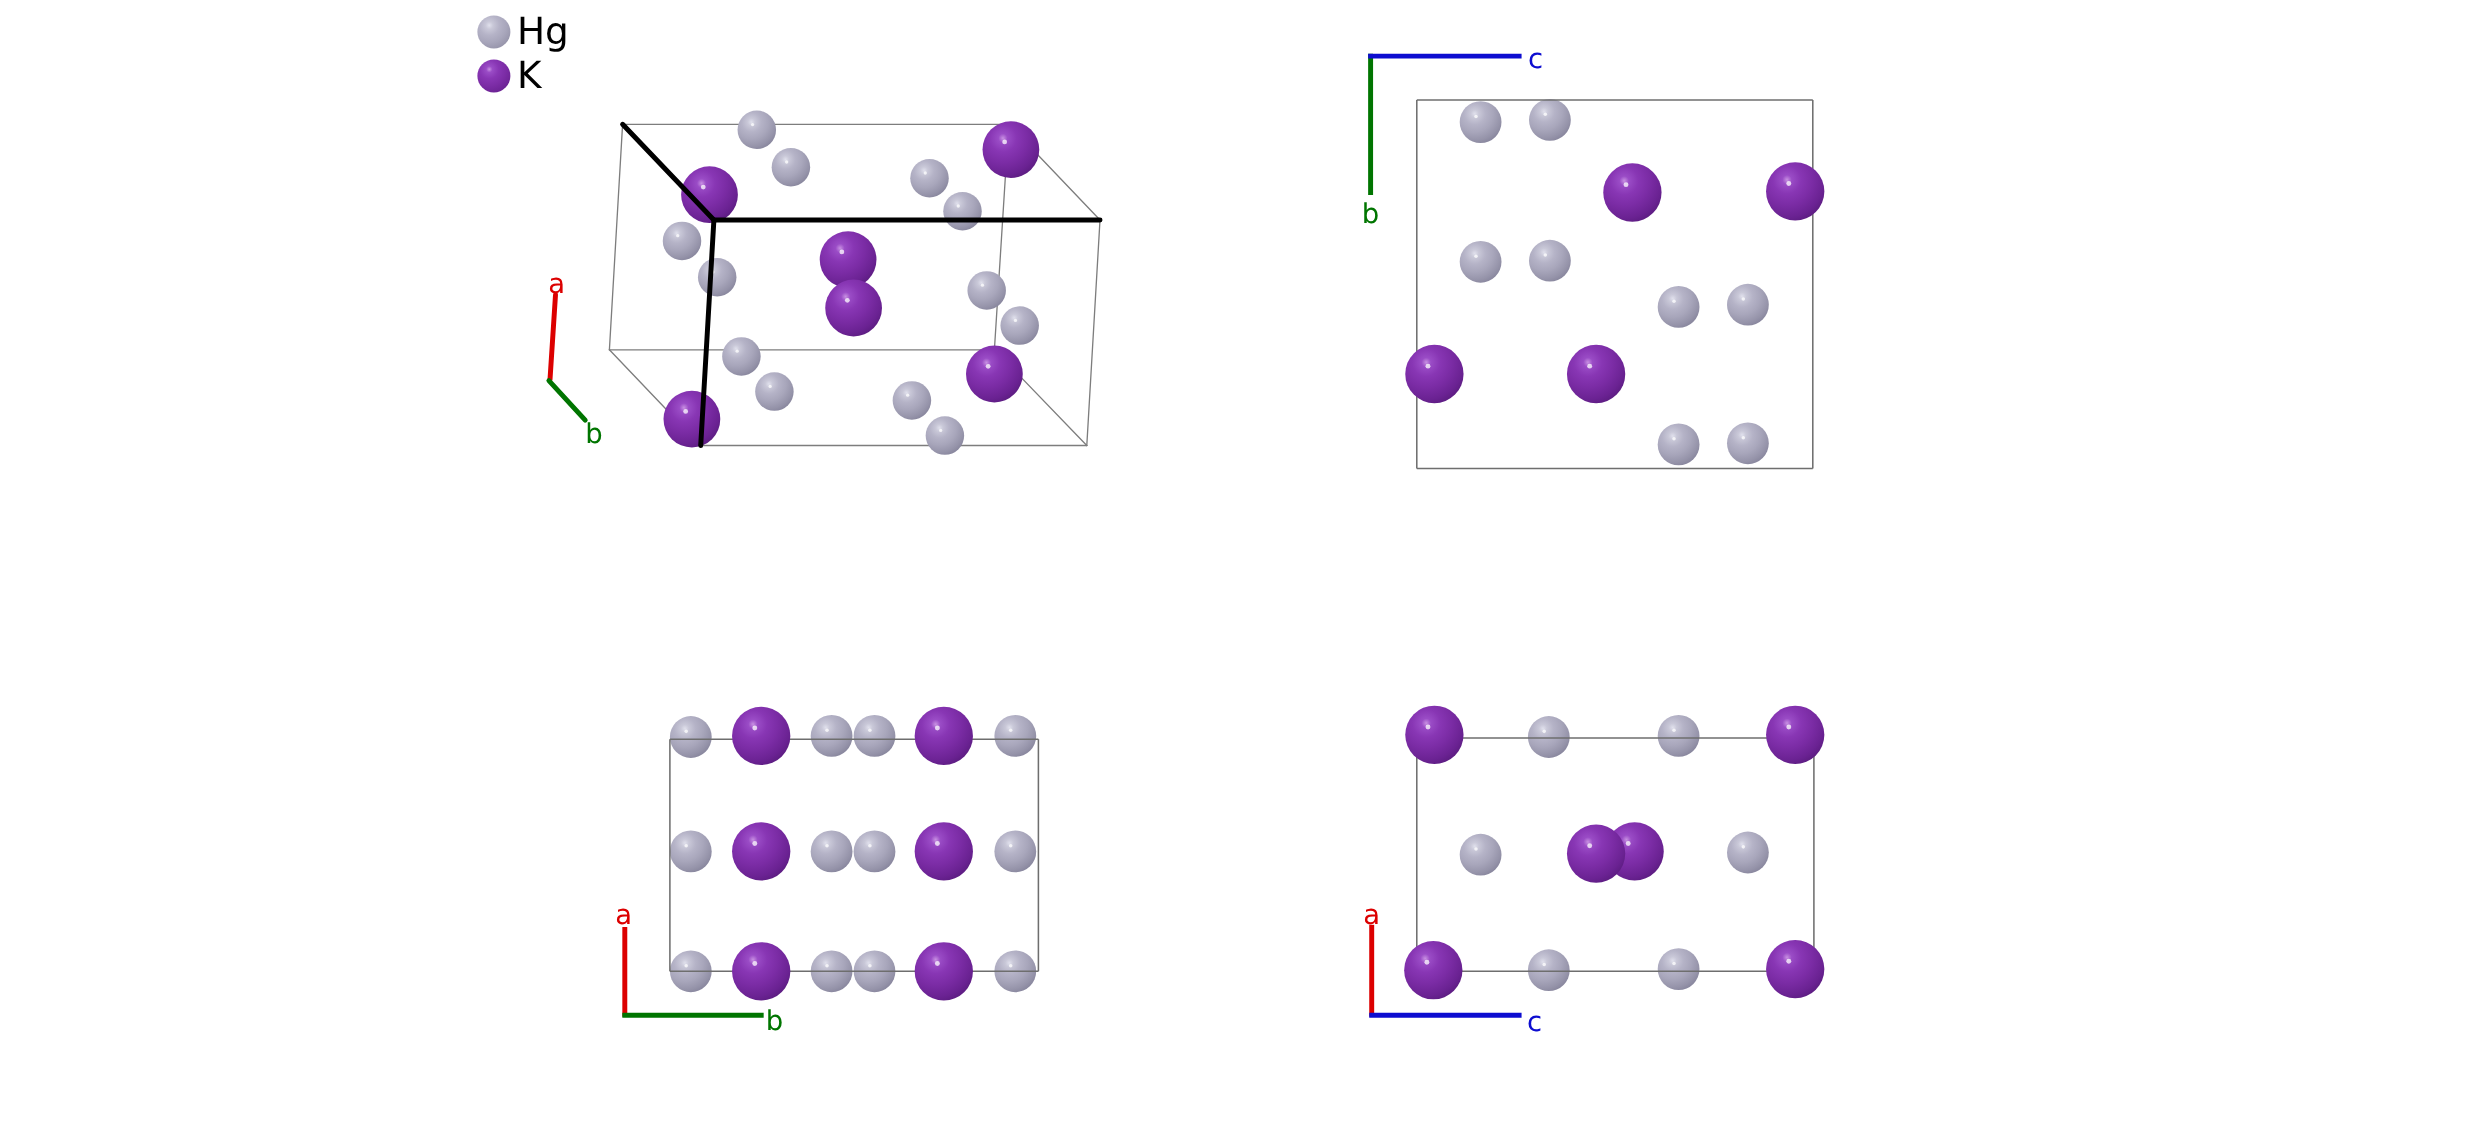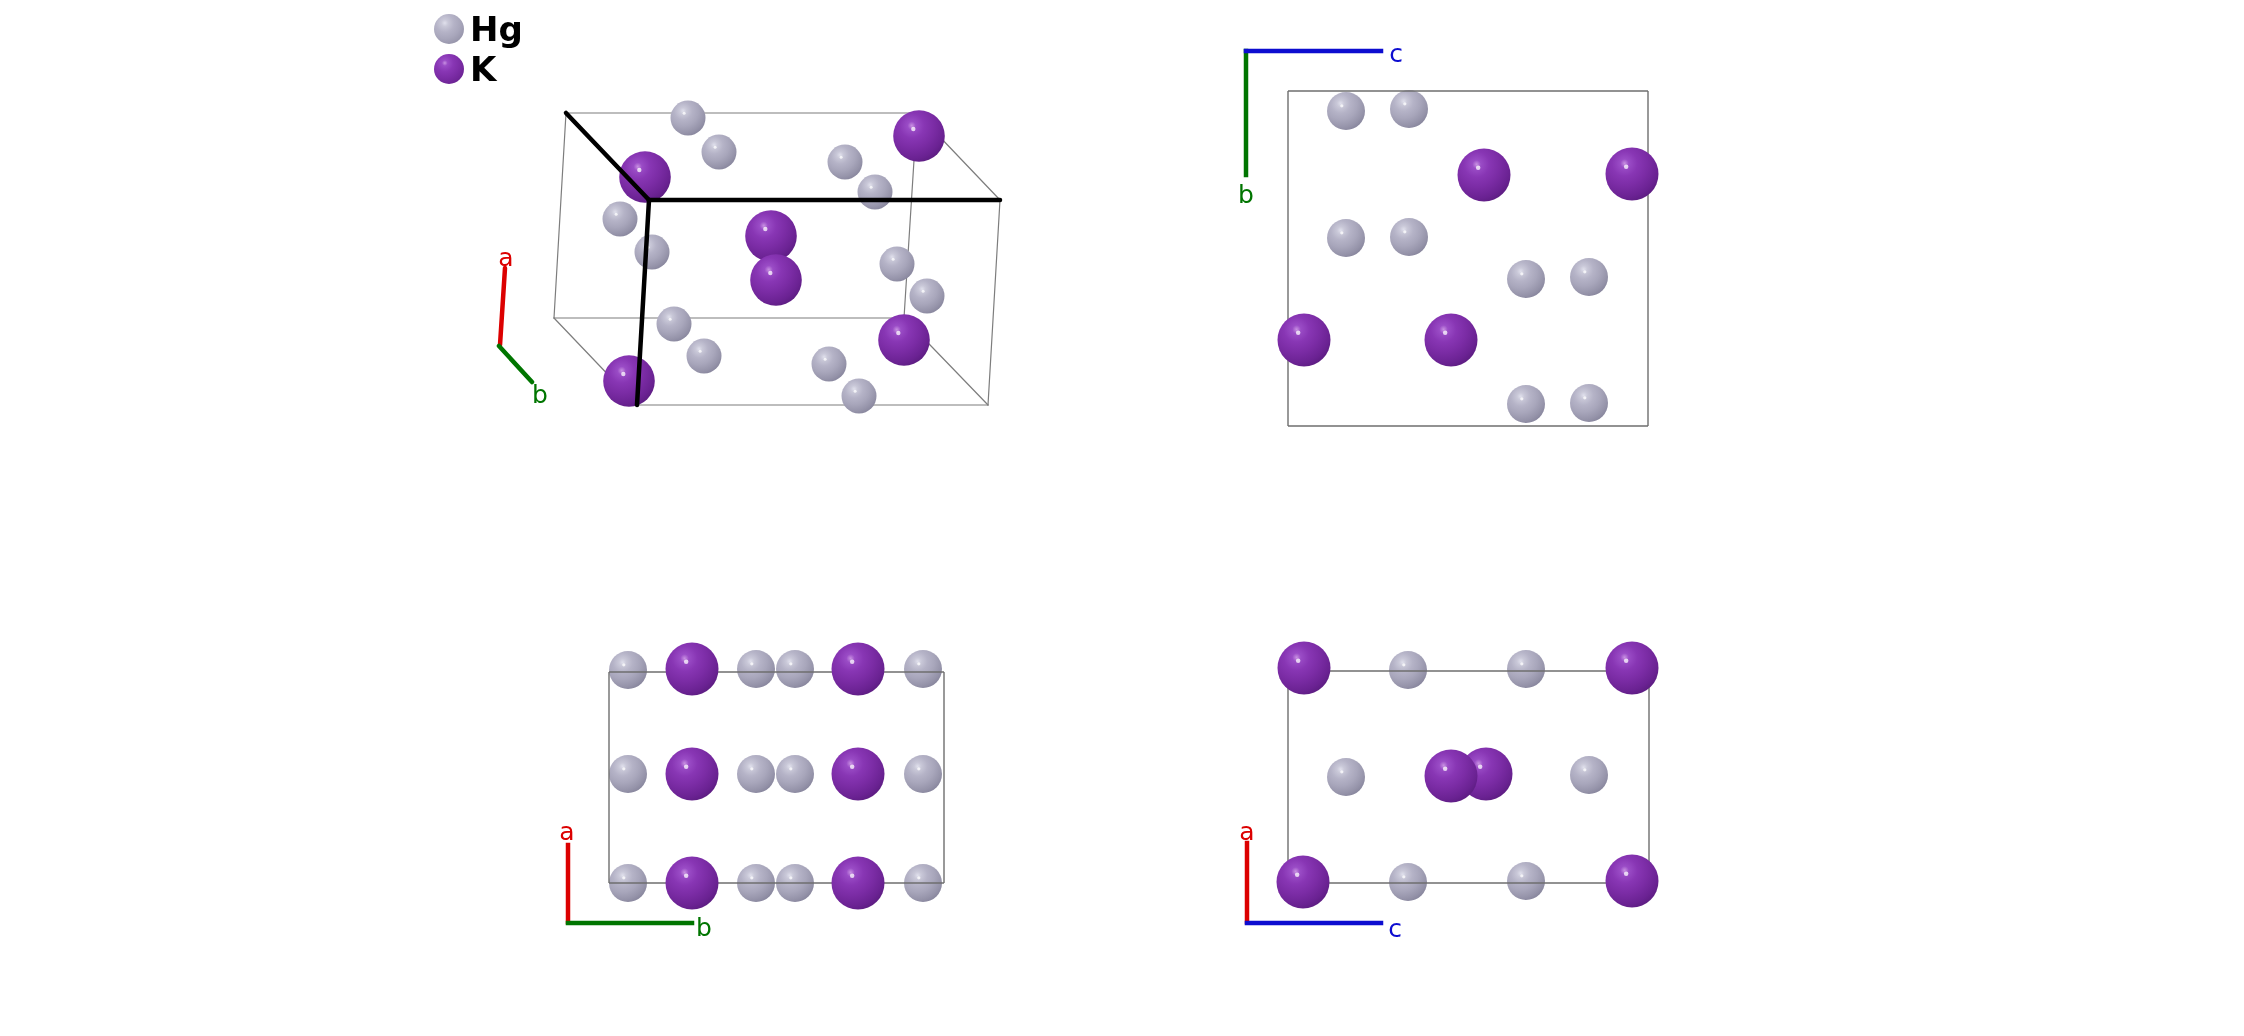--- a/index.html
+++ b/index.html
@@ -5,21 +5,21 @@
   html,body{margin:0;padding:0;background:#ffffff;}
   .stage{position:relative;width:2244px;height:1036px;background:#fff;overflow:hidden;font-family:"DejaVu Sans",sans-serif;}
   svg{position:absolute;left:0;top:0;}
   .legend{position:absolute;left:434px;top:0;}
   .legend-row{position:absolute;display:flex;align-items:center;height:30px;gap:6px;left:0;}
   .legend-row.row-hg{top:14px;}
   .legend-row.row-k{top:54px;}
   .sphere{display:inline-block;width:30px;height:30px;border-radius:50%;flex:0 0 auto;}
   .sphere-hg{background:radial-gradient(circle at 36% 30%, #e0e0ec 0%, #c9c8d8 12%, #b5b3c7 32%, #a8a6bb 55%, #9593a9 80%, #817f97 100%);}
   .sphere-k{background:radial-gradient(circle at 36% 30%, #c890e2 0%, #9a4cc6 10%, #8836b4 30%, #7b2ca5 54%, #6a2292 80%, #561a7a 100%);}
-  .legend-label{font-size:34px;font-weight:bold;color:#000;line-height:30px;text-align:right;}
+  .legend-label{font-size:34px;font-weight:normal;color:#000;line-height:30px;text-align:right;}
 </style>
 </head>
 <body>
 
 <div class="stage">
   <svg id="fig" width="2244" height="1036" viewBox="0 0 2244 1036">
       <defs>
         <radialGradient id="grad-hg" cx="0.36" cy="0.30" r="0.80">
           <stop offset="0%" stop-color="#e0e0ec"></stop>
           <stop offset="12%" stop-color="#c9c8d8"></stop>

